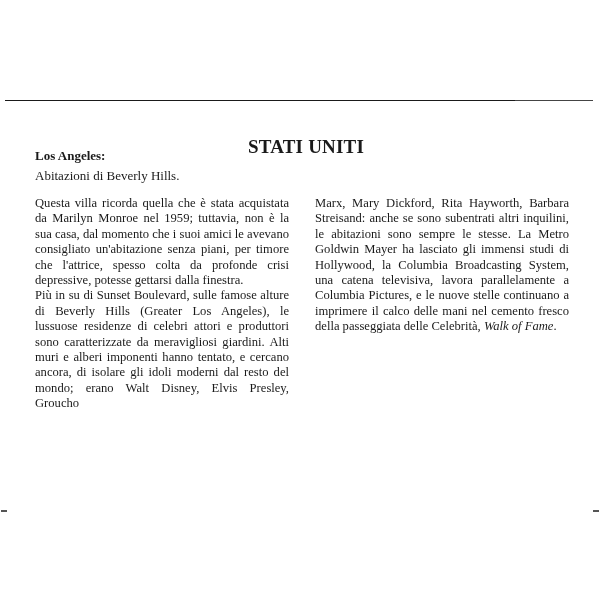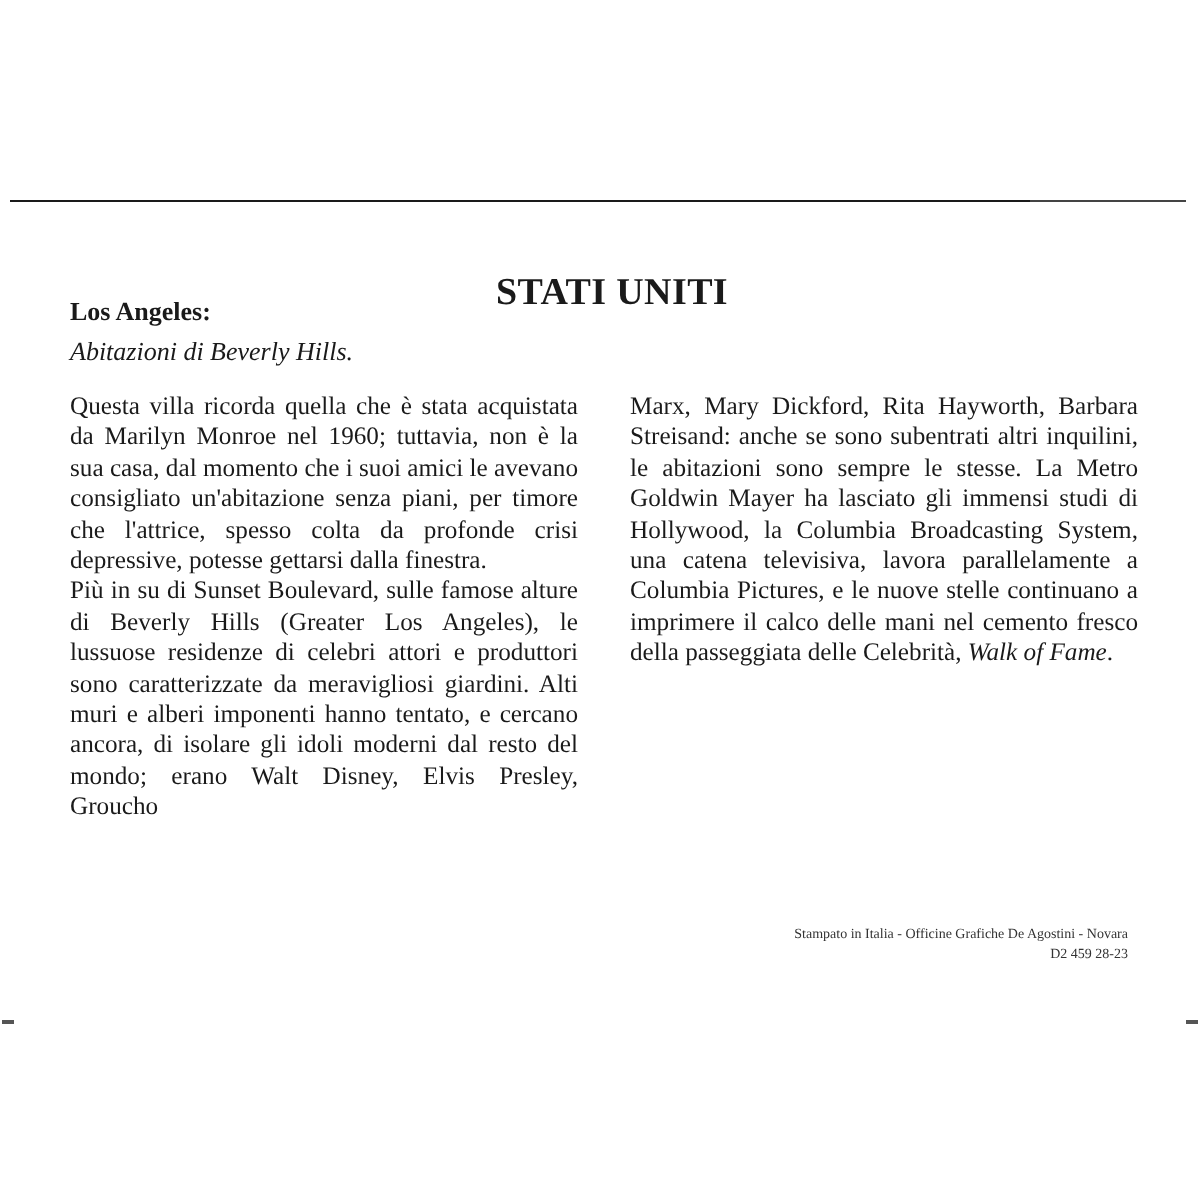--- a/index.html
+++ b/index.html
@@ -41,21 +41,20 @@
       left: 35px;
       top: 148px;
       font-size: 13px;
       font-weight: bold;
     }
     .subtitle {
       position: absolute;
       left: 35px;
       top: 168px;
       font-size: 13px;
-      font-style: italic;
     }
     .country-title {
       position: absolute;
       left: 0;
       width: 600px;
       top: 136px;
       text-align: center;
       font-size: 19px;
       font-weight: bold;
       letter-spacing: 0.2px;
@@ -127,29 +126,25 @@
 <div class="card">
   <div class="top-rule"></div>
   <div class="top-rule right"></div>
 
   <div class="location">Los Angeles:</div>
   <div class="subtitle">Abitazioni di Beverly Hills.</div>
 
   <div class="country-title">STATI UNITI</div>
 
   <div class="column left">
-    <p>Questa villa ricorda quella che è stata acquistata da Marilyn Monroe nel 1960; tuttavia, non è la sua casa, dal momento che i suoi amici le avevano consigliato un'abitazione senza piani, per timore che l'attrice, spesso colta da profonde crisi depressive, potesse gettarsi dalla finestra.</p>
+    <p>Questa villa ricorda quella che è stata acquistata da Marilyn Monroe nel 1959; tuttavia, non è la sua casa, dal momento che i suoi amici le avevano consigliato un'abitazione senza piani, per timore che l'attrice, spesso colta da profonde crisi depressive, potesse gettarsi dalla finestra.</p>
     <p>Più in su di Sunset Boulevard, sulle famose alture di Beverly Hills (Greater Los Angeles), le lussuose residenze di celebri attori e produttori sono caratterizzate da meravigliosi giardini. Alti muri e alberi imponenti hanno tentato, e cercano ancora, di isolare gli idoli moderni dal resto del mondo; erano Walt Disney, Elvis Presley, Groucho</p>
   </div>
 
   <div class="column right">
     <p><span>Marx, Mary Dickford, Rita Hayworth, Barbara Streisand: anche se sono subentrati altri inquilini, le abitazioni sono sempre le stesse. La Metro Goldwin Mayer ha lasciato gli immensi studi di Hollywood, la Columbia Broadcasting System, una catena televisiva, lavora parallelamente a Columbia Pictures, e le nuove stelle continuano a imprimere il calco delle mani nel cemento fresco della passeggiata delle Celebrità,</span> <em>Walk of Fame</em><span>.</span></p>
   </div>
 
 
-  <div class="printer">
-    <div>Stampato in Italia - Officine Grafiche De Agostini - Novara</div>
-    <div>D2 459 28-23</div>
-  </div>
 
   <div class="corner-mark l"></div>
   <div class="corner-mark r"></div>
 </div>
 
 </body></html>

